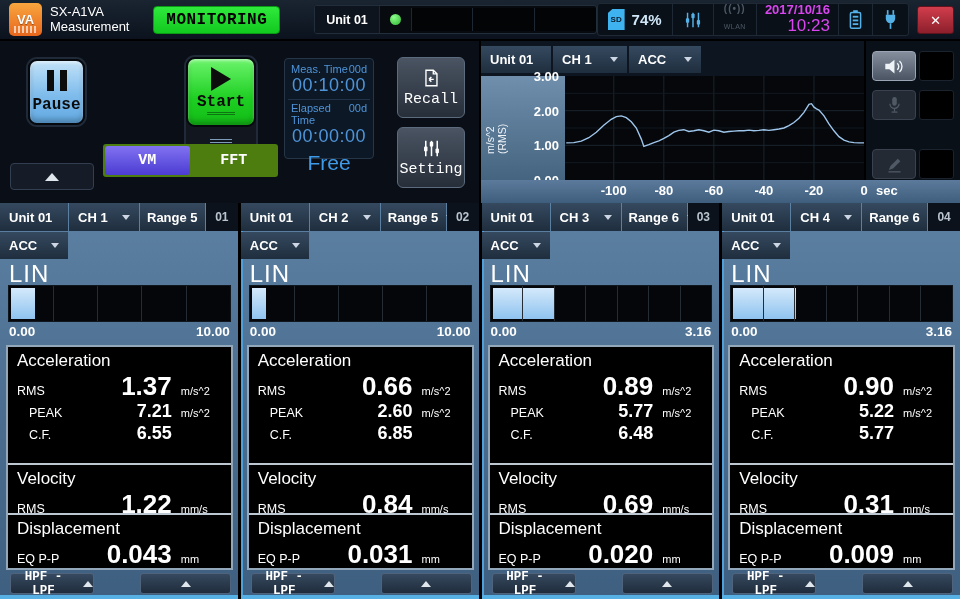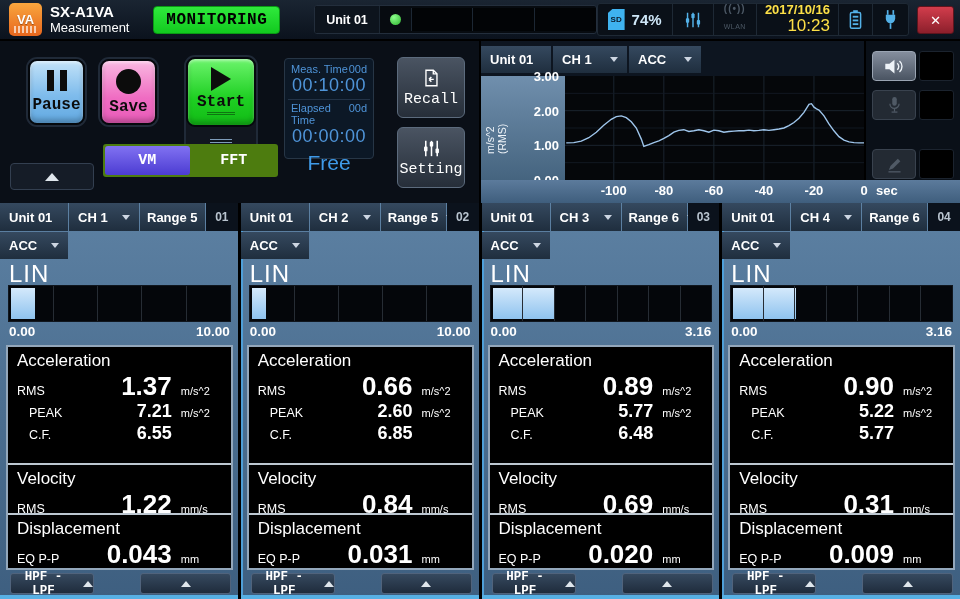--- a/index.html
+++ b/index.html
@@ -5,36 +5,36 @@
   *{box-sizing:border-box;margin:0;padding:0}
   html,body{width:960px;height:599px;overflow:hidden}
   body{background:#000;font-family:"Liberation Sans","DejaVu Sans",sans-serif;color:#fff}
   button{font-family:Liberation Mono, monospace;border:none;background:none;cursor:pointer;color:inherit}
 
   
   .topbar{height:41px;background:linear-gradient(180deg,#1a2532,#0b121d);display:flex;align-items:center;padding:0 6px;border-bottom:2px solid #000}
   .logo{width:33px;height:33px;margin-left:3px;border-radius:5px;background:linear-gradient(180deg,#f9a63e,#e7661d);position:relative;display:flex;align-items:center;justify-content:center;font-weight:bold;font-size:13px;color:#fff;text-shadow:0 1px 1px #0006;flex:none}
   .logo .wave{position:absolute;bottom:3px;left:5px;right:5px;height:7px;background:repeating-linear-gradient(90deg,#ffffffcc 0 2px,transparent 2px 4px);opacity:.8}
   .app-title{margin-left:8px;line-height:1.15}
-  .app-title .t1{font-size:15px;font-weight:bold}
+  .app-title .t1{font-size:13px;font-weight:normal}
   .app-title .t2{font-size:13px}
   .monitoring{margin-left:24px;width:130px;height:28px;background:linear-gradient(180deg,#2fe93c,#12c91f);border:1px solid #0a9a14;border-radius:4px;color:#000;font-weight:bold;font-size:16px;letter-spacing:.5px}
   .unit-status{margin-left:34px;width:290px;height:29px;background:#070b10;border:1px solid #232e3c;border-radius:3px;display:flex;align-items:center;overflow:hidden}
   .slot-active{height:100%;padding:0 11px;display:flex;align-items:center;font-size:12.5px;font-weight:bold;background:#0d141d;border-right:1px solid #1c2733}
   .status-dot{width:11px;height:11px;border-radius:50%;background:radial-gradient(circle at 35% 30%,#8cff8c,#2db32d);margin:0 10px;flex:none}
   .slot-empty{flex:1;height:23px;background:#020406;border-left:1px solid #1c2733}
   .sys{margin-left:auto;display:flex;align-items:center;height:33px;background:#0a1018;border:1px solid #1e2935;border-radius:3px}
   .sysgroup{display:flex;align-items:center;gap:7px;padding:0 10px;height:100%;border-left:1px solid #1e2935}
   .sysgroup:first-child{border-left:none}
   .sd-icon{width:17px;height:21px;background:#3fb3f0;clip-path:polygon(28% 0,100% 0,100% 100%,0 100%,0 20%);display:flex;align-items:center;justify-content:center;font-size:8px;font-weight:bold;color:#0a1a2a}
   .sd-pct{font-size:15px;font-weight:bold;color:#cfe7f8}
   .wlan{display:flex;flex-direction:column;align-items:center;color:#4c5865;line-height:1}
   .wlan .w1{font-size:10px;font-weight:bold;letter-spacing:1px}
   .wlan .w2{font-size:7px;letter-spacing:.5px;margin-top:2px}
-  .datetime{text-align:right;color:#fde047;line-height:1.1;padding:0 8px}
+  .datetime{text-align:right;color:#d946ef;line-height:1.1;padding:0 8px}
   .datetime .d{font-size:13px;font-weight:bold}
   .datetime .t{font-size:17px;font-weight:normal}
   .close-btn{width:38px;height:28px;margin-left:8px;background:linear-gradient(180deg,#d23d4c,#8c1f2b);border:1px solid #5f141d;border-radius:3px;color:#fff;font-size:16px;font-weight:bold;display:flex;align-items:center;justify-content:center}
 
   
   .upper{height:162px;display:flex;background:#000}
   .controls{width:479px;position:relative;background:#0a0f17;flex:none}
   .bigbtn{position:absolute;width:57px;height:66px;border-radius:9px;border:2px solid #05080c;box-shadow:0 0 0 2px #202a38,inset 0 2px 3px #ffffff70,inset 0 -4px 5px #00000038;display:flex;flex-direction:column;align-items:center;justify-content:center;color:#0c0c0c;font-weight:bold;font-size:16px}
   .btn-pause{left:28px;top:18px;background:linear-gradient(180deg,#c2e2f8 0%,#7fbcec 55%,#62a9e1 100%)}
   .btn-save{left:100px;top:18px;background:linear-gradient(180deg,#f9b8e1 0%,#ef6cc2 60%,#e95cb8 100%)}
@@ -204,24 +204,20 @@
 <div class="upper">
 
   <section class="controls">
     <button class="bigbtn btn-pause">
       <span class="pause-glyph">
           <i></i>
           <i></i>
         </span>
       <span>Pause</span>
     </button>
-    <button class="bigbtn btn-save">
-      <span class="save-glyph"></span>
-      <span>Save</span>
-    </button>
     <div class="start-group">
       <button class="btn-start">
         <span class="start-glyph"></span>
         <span>Start</span>
         <span class="grip-dark"></span>
       </button>
       <div class="start-drawer">
         <span class="grip-steel"></span>
         <span class="tri-down"></span>
       </div>

